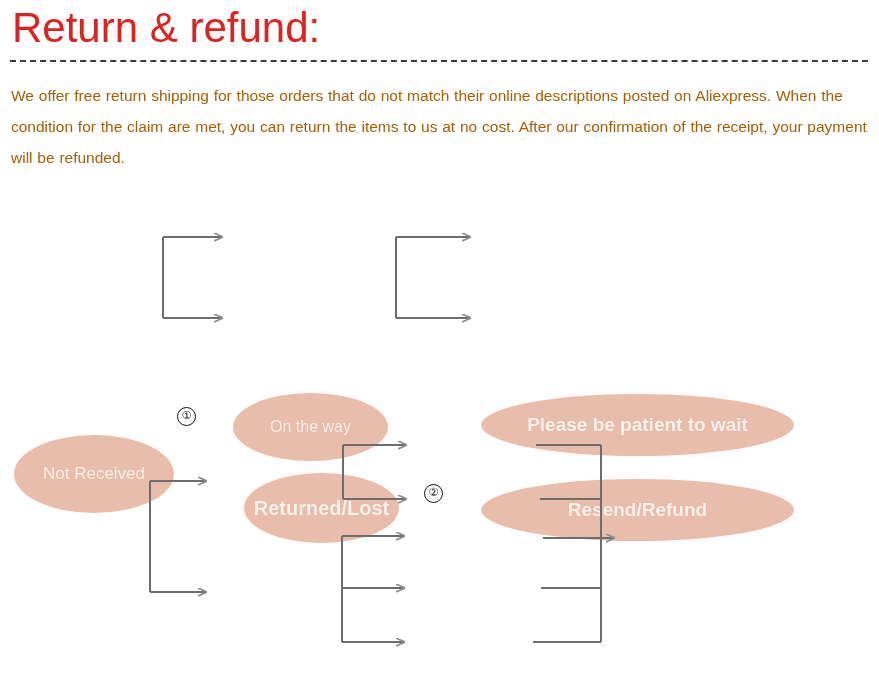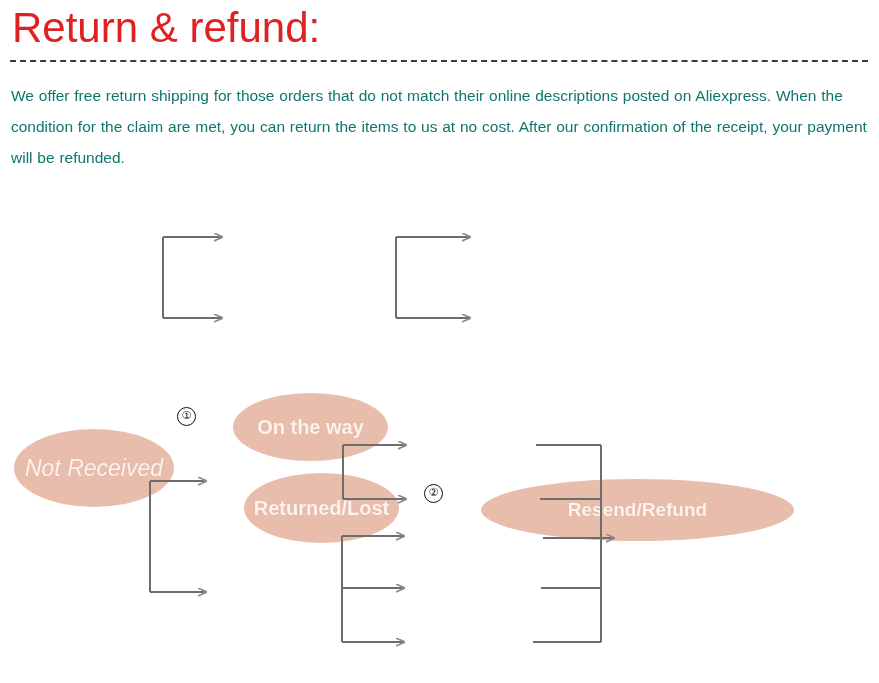--- a/index.html
+++ b/index.html
@@ -41,21 +41,21 @@
     width: 858px;
     height: 0;
     border-top: 2px dashed #3a3a3a;
   }
   #intro-paragraph {
     position: absolute;
     left: 11px;
     top: 80px;
     width: 858px;
     font-size: 15.5px;
-    color: #0f766e;
+    color: #a16207;
     line-height: 31px;
     text-align: left;
     word-spacing: 0.5px;
   }
 
   
   .flow {
     position: absolute;
     left: 0;
     width: 879px;
@@ -84,22 +84,22 @@
   }
   .node .label {
     display: block;
     width: 100%;
     padding: 0 4px;
     box-sizing: border-box;
     text-shadow: 0 0 1px rgba(190,130,110,0.35);
   }
 
   
-  .n-not-received { left: 14px;  top: 239px; width: 160px; height: 78px;  font-size: 23px; font-style: italic; }
-  .n-on-the-way   { left: 233px; top: 203px; width: 155px; height: 68px;  font-size: 20px; font-weight: 700; }
+  .n-not-received { left: 14px;  top: 245px; width: 160px; height: 78px;  font-size: 17px; }
+  .n-on-the-way   { left: 233px; top: 203px; width: 155px; height: 68px;  font-size: 16px; font-weight: 400; }
   .n-returned     { left: 244px; top: 283px; width: 155px; height: 70px;  font-size: 20px; font-weight: 600; }
   .n-be-patient   { left: 481px; top: 204px; width: 313px; height: 62px;  font-size: 19px; font-weight: 600; }
   .n-resend-refund{ left: 481px; top: 289px; width: 313px; height: 62px;  font-size: 19px; font-weight: 600; }
 
   
   .step-marker {
     position: absolute;
     width: 17px;
     height: 17px;
     border: 1.4px solid #111;
@@ -144,20 +144,23 @@
 
   <div class="node n-not-received">
     <span class="label">Not Received</span>
   </div>
   <div class="node n-on-the-way">
     <span class="label">On the way</span>
   </div>
   <div class="node n-returned">
     <span class="label">Returned/Lost</span>
   </div>
+  <div class="node n-be-patient">
+    <span class="label">Please be patient to wait</span>
+  </div>
   <div class="node n-resend-refund">
     <span class="label">Resend/Refund</span>
   </div>
 
   <div class="step-marker m1">①</div>
   <div class="step-marker m2">②</div>
 </div>
 
 <div id="flow-received" class="flow">
   <svg width="879" height="283" viewBox="0 0 879 283">

